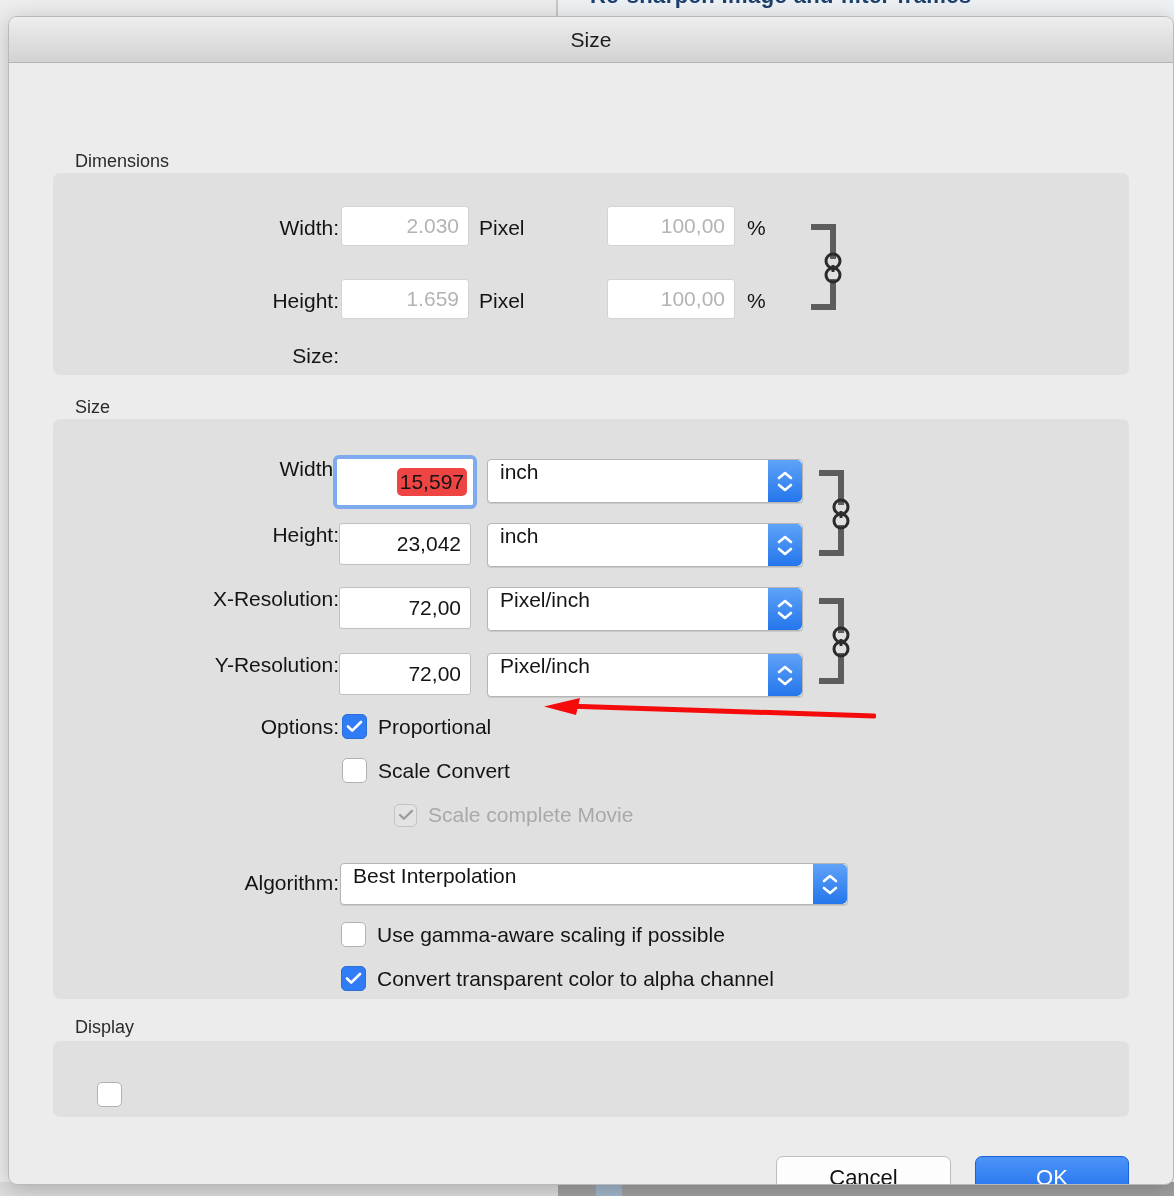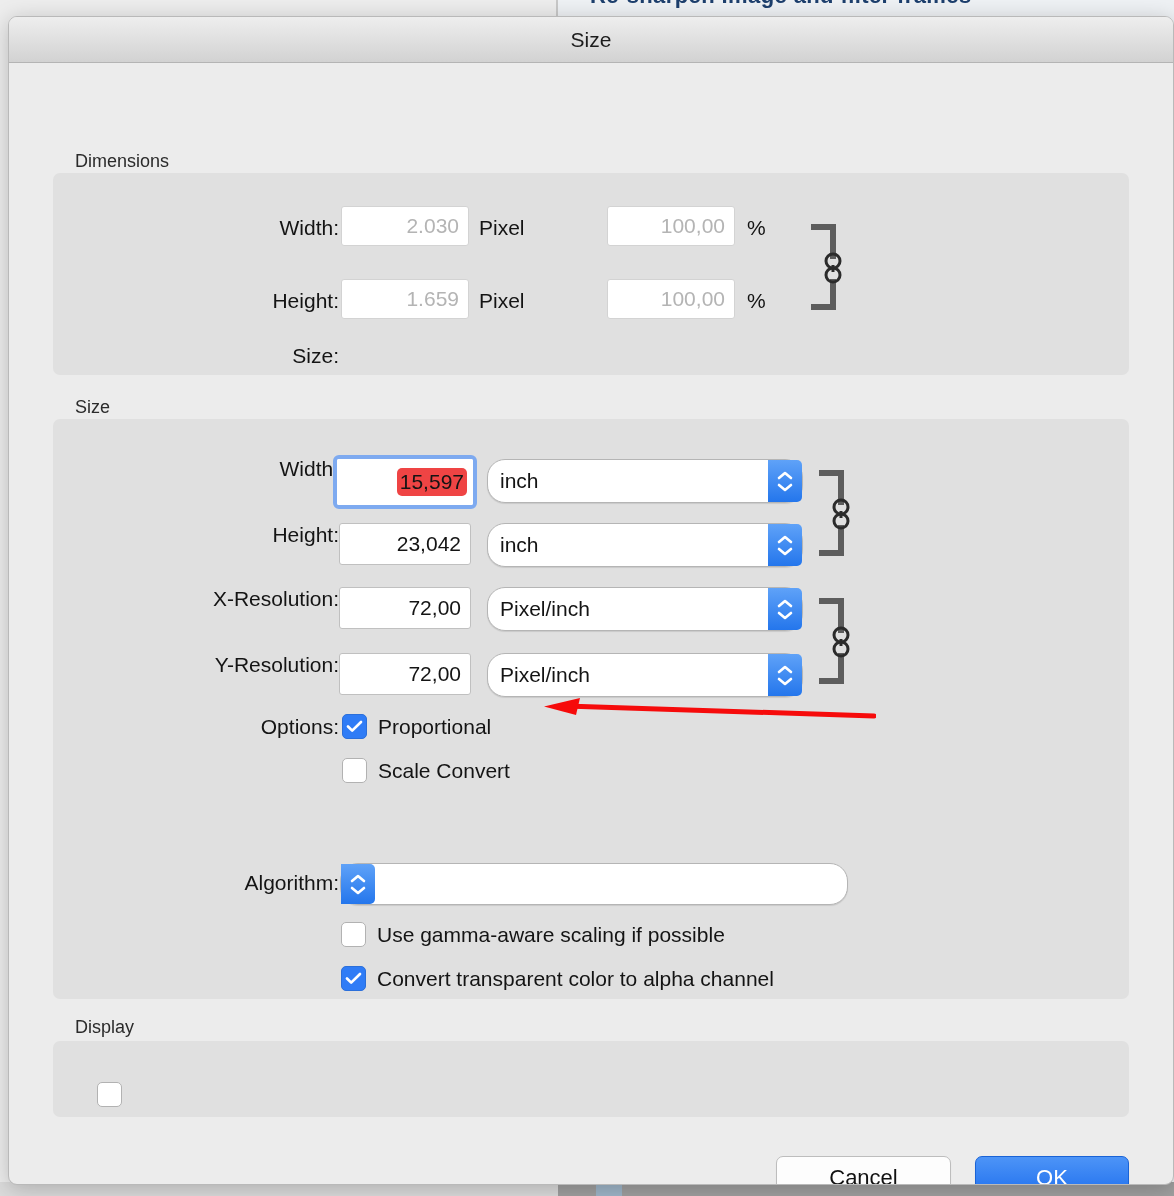--- a/index.html
+++ b/index.html
@@ -68,22 +68,22 @@
     display:flex;align-items:center;justify-content:flex-end;
   }
   #size-width-wrap .inner{
     background:#fff;height:100%;width:100%;border-radius:2px;
     display:flex;align-items:center;justify-content:flex-end;padding:0 6px;box-sizing:border-box;
   }
   .selhl{background:#ef4444;padding:2px 3px;font-size:21px;color:#141414;border-radius:5px;}
 
   
   .popup{
-    position:absolute;background:#ffffff;border:1px solid #b5b5b5;border-radius:18px;
-    display:flex;align-items:center;box-sizing:border-box;
+    position:absolute;background:#ffffff;border:1px solid #b5b5b5;border-radius:4px;
+    display:flex;align-items:flex-start;box-sizing:border-box;
     box-shadow:0 1px 1px rgba(0,0,0,.10);
   }
   .popup .pv{font-size:21px;color:#141414;padding-left:12px;flex:1;white-space:nowrap;overflow:hidden;}
   .stepper{
     width:34px;height:100%;border-radius:0 5px 5px 0;
     background:linear-gradient(#5fa2f8,#2476ec);
     display:flex;flex-direction:column;align-items:center;justify-content:center;gap:3px;
     flex:0 0 34px;
   }
   .stepper svg{display:block;}
@@ -262,23 +262,32 @@
           </svg>
       </span>
       <span class="cblabel">Proportional</span>
     </div>
 
     <div class="cbrow" style="left:333px;top:695px;">
       <span class="cb off"></span>
       <span class="cblabel">Scale Convert</span>
     </div>
 
+    <div class="cbrow" style="left:385px;top:740px;">
+      <span class="cb dis" style="width:23px;height:23px;flex:0 0 23px;">
+        <svg width="16" height="12" viewBox="0 0 17 13">
+            <path d="M2 6.5 L6.2 10.6 L15 2" fill="none" stroke="#9b9b9b" stroke-width="2.4" stroke-linecap="round" stroke-linejoin="round"></path>
+          </svg>
+      </span>
+      <span class="cblabel dis">Scale complete Movie</span>
+    </div>
 
     <div class="rowlabel" style="position:absolute;left:140px;top:808px;width:190px;">Algorithm:</div>
     <div class="popup" style="left:331px;top:800px;width:508px;height:42px;">
+      <span class="pv">Best Interpolation</span>
       <span class="stepper">
         <svg width="16" height="9" viewBox="0 0 16 9">
             <path d="M2 7 L8 2 L14 7" fill="none" stroke="#fff" stroke-width="2.6" stroke-linecap="round" stroke-linejoin="round"></path>
           </svg>
         <svg width="16" height="9" viewBox="0 0 16 9">
             <path d="M2 2 L8 7 L14 2" fill="none" stroke="#fff" stroke-width="2.6" stroke-linecap="round" stroke-linejoin="round"></path>
           </svg>
       </span>
     </div>
 

